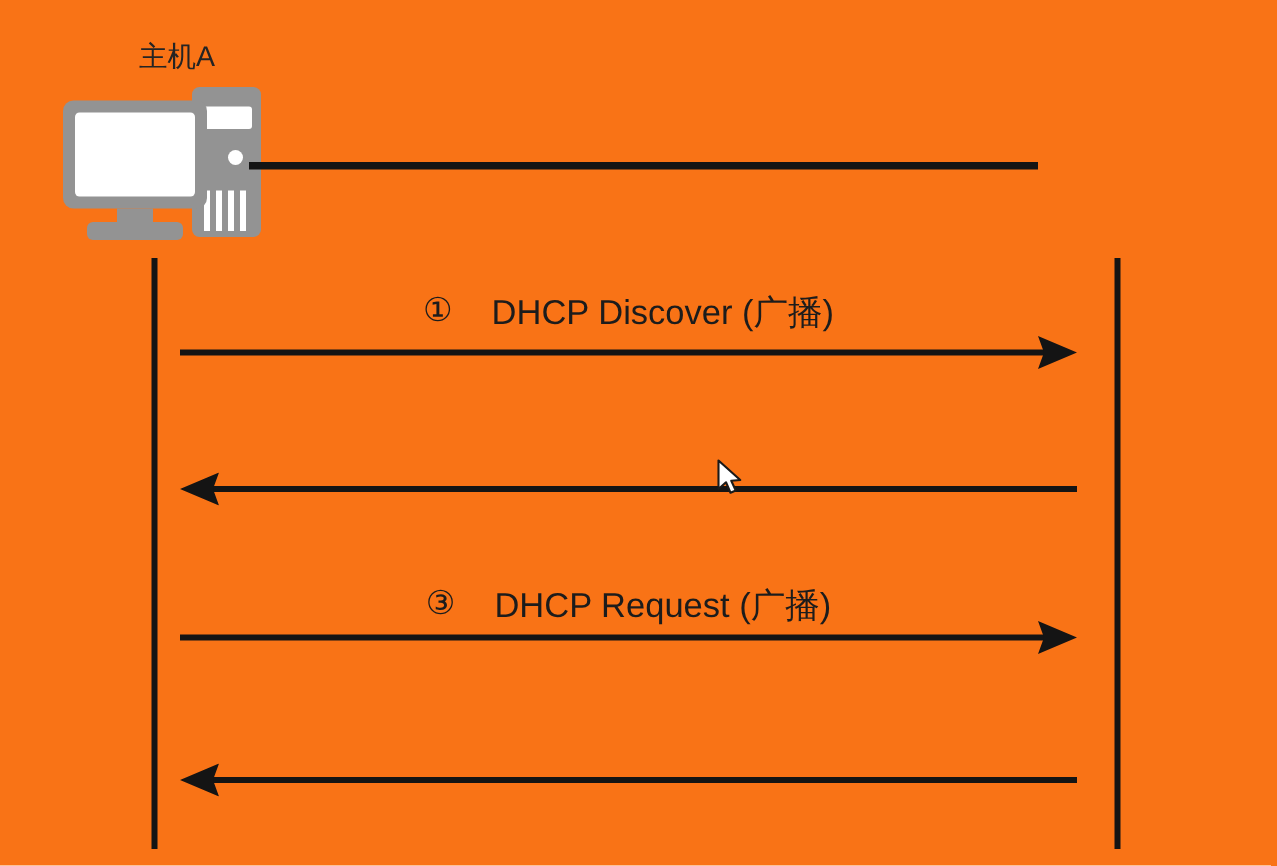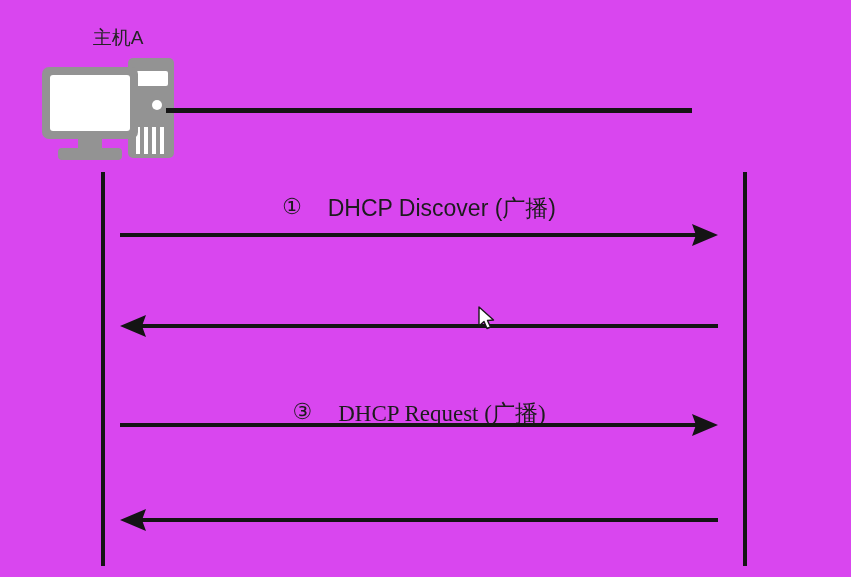--- a/index.html
+++ b/index.html
@@ -7,21 +7,21 @@
     padding: 0;
     background: #ffffff;
   }
   body {
     font-family: "Liberation Sans", "DejaVu Sans", sans-serif;
   }
   #canvas {
     position: relative;
     width: 851px;
     height: 577px;
-    background: #d946ef;
+    background: #f97316;
     overflow: hidden;
   }
 
   
   .node-title {
     position: absolute;
     font-size: 19px;
     color: #242424;
     white-space: nowrap;
     letter-spacing: 0px;
@@ -153,21 +153,21 @@
     </svg>
   </div>
 
   <div class="msg-arrow" style="top:315px;">
     <svg width="598" height="22" viewBox="0 0 598 22" xmlns="http://www.w3.org/2000/svg">
       <line x1="16" y1="11" x2="598" y2="11" stroke="#141414" stroke-width="4"></line>
       <polygon points="0,11 26,0 22,11 26,22" fill="#141414"></polygon>
     </svg>
   </div>
 
-  <div class="msg-label" style="top:398px;font-family:Liberation Serif, serif;">
+  <div class="msg-label" style="top:388px;">
     <span class="msg-num">③</span><span>DHCP Request (广播)</span>
   </div>
   <div class="msg-arrow" style="top:414px;">
     <svg width="598" height="22" viewBox="0 0 598 22" xmlns="http://www.w3.org/2000/svg">
       <line x1="0" y1="11" x2="582" y2="11" stroke="#141414" stroke-width="4"></line>
       <polygon points="598,11 572,0 576,11 572,22" fill="#141414"></polygon>
     </svg>
   </div>
 
   <div class="msg-arrow" style="top:509px;">

